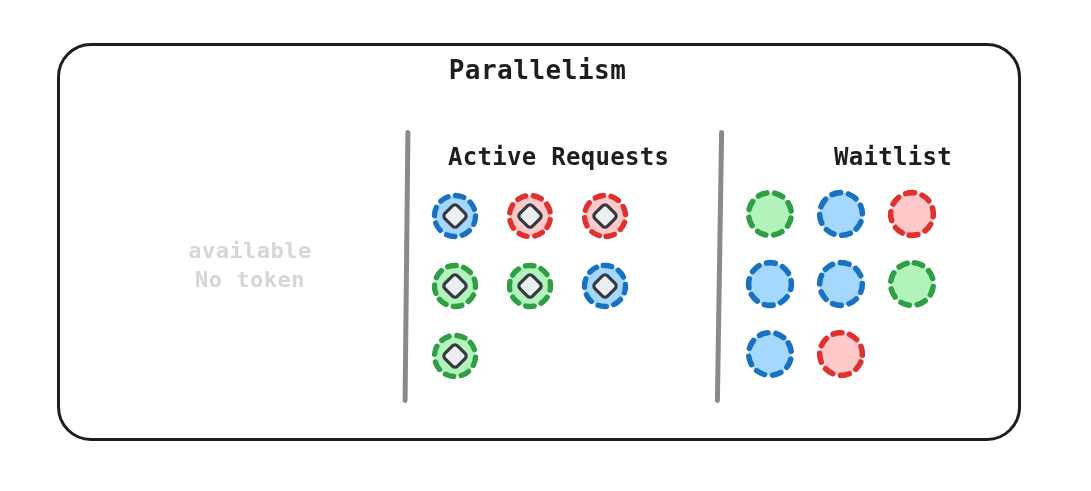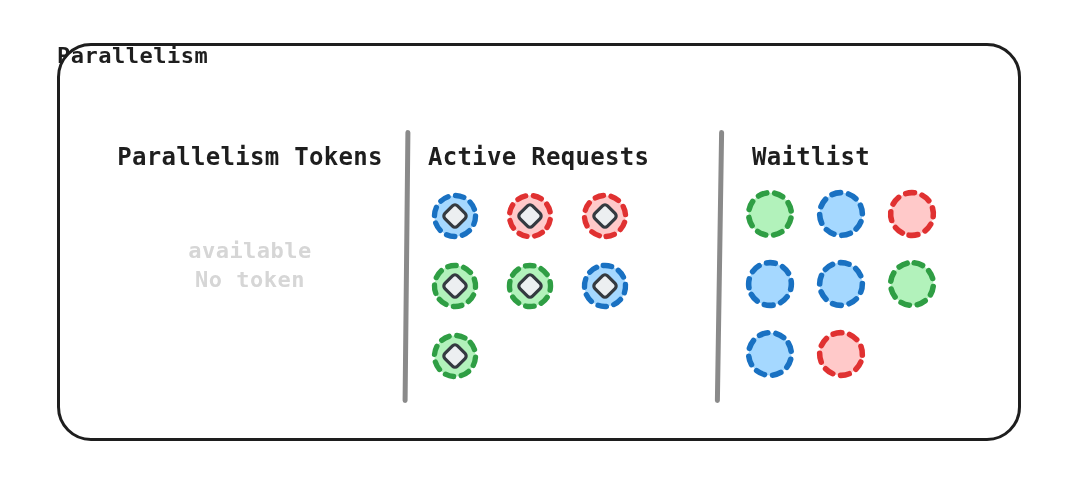--- a/index.html
+++ b/index.html
@@ -23,38 +23,38 @@
     top: 43px;
     width: 958px;
     height: 392px;
     border: 3px solid var(--border-color, #1e1e1e);
     border-radius: 34px;
     background: transparent;
   }
   .title {
     position: absolute;
     left: 57px;
-    top: 43px;
+    top: 55px;
     width: 961px;
-    text-align: left;
-    font-size: 22px;
+    text-align: center;
+    font-size: 26px;
     font-weight: 600;
     letter-spacing: 0.5px;
   }
   .heading {
     position: absolute;
     top: 143px;
     font-size: 24px;
     font-weight: 600;
     letter-spacing: 0.3px;
     white-space: nowrap;
   }
   .tokens-heading { left: 100px; width: 300px; text-align: center; }
-  .active-heading { left: 428px; }
-  .waitlist-heading { left: 752px; width: 200px; text-align: left; }
+  .active-heading { left: 448px; }
+  .waitlist-heading { left: 752px; width: 200px; text-align: right; }
   .empty-msg {
     position: absolute;
     left: 100px;
     top: 236px;
     width: 300px;
     text-align: center;
     font-size: 22px;
     font-weight: 600;
     line-height: 29px;
     color: var(--muted-color, #d6d6d6);
@@ -84,21 +84,20 @@
   .chip svg { display: block; }
 </style>
 </head>
 <body>
 
 <div class="canvas">
   <div class="frame"></div>
 
   <div class="title">Parallelism</div>
 
-  <div class="heading tokens-heading">Parallelism Tokens</div>
 
   <div class="empty-msg">
     <div>available</div>
     <div>No token</div>
   </div>
 
   <div class="divider divider-1"></div>
 
   <div class="heading active-heading">Active Requests</div>
 

